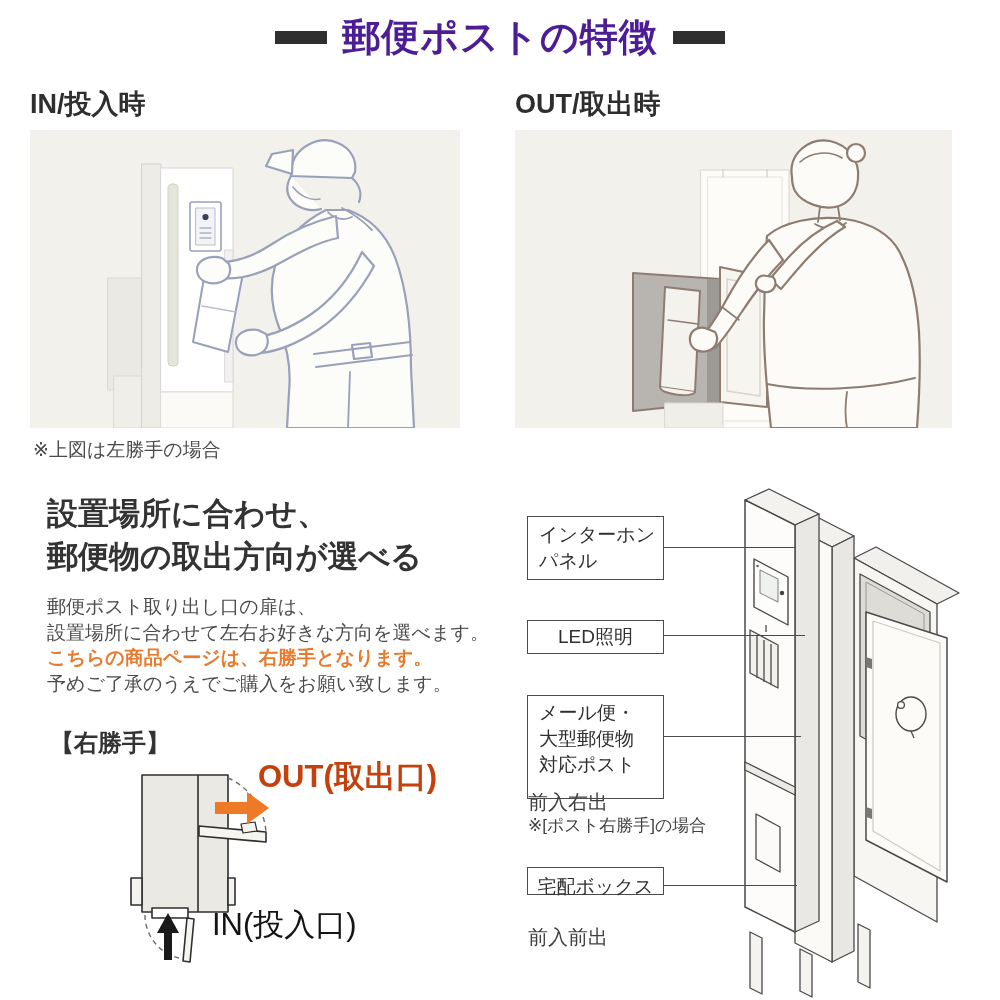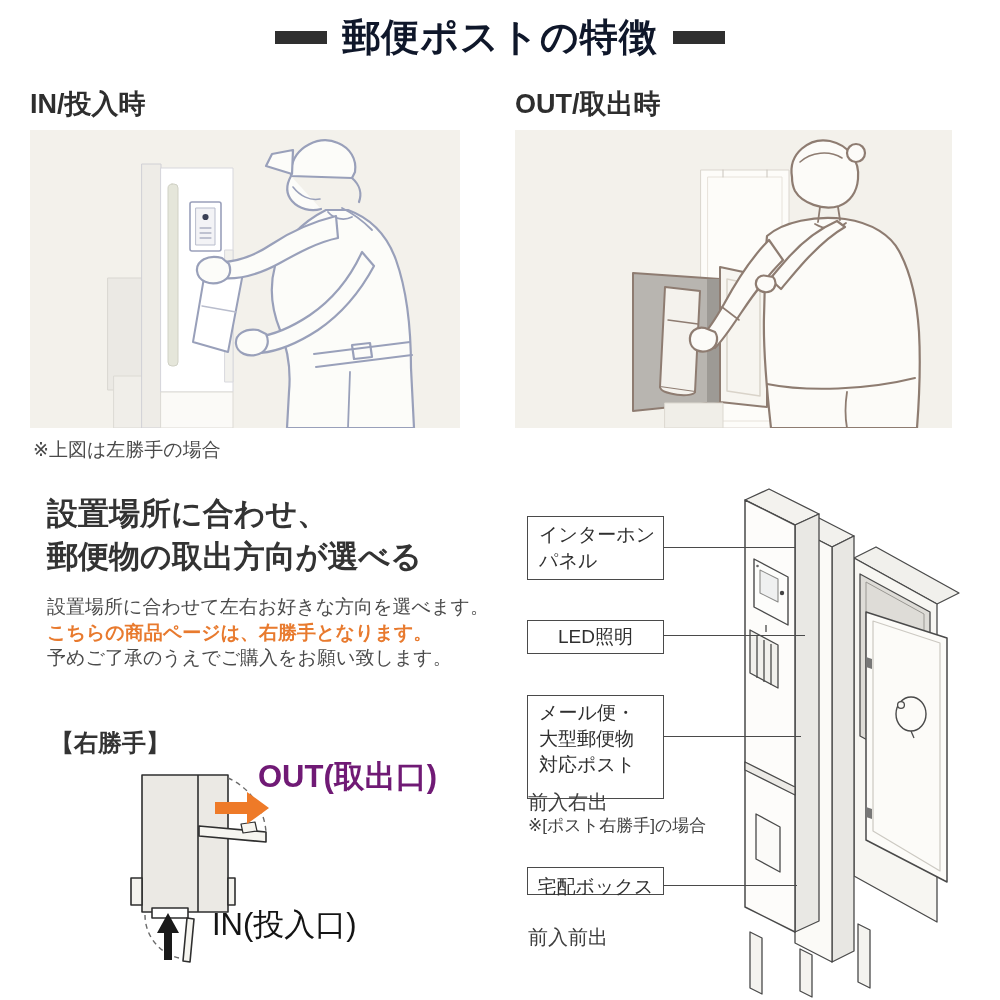--- a/index.html
+++ b/index.html
@@ -2,37 +2,37 @@
 <html><head>
 <meta charset="utf-8">
 <style>
   html,body{margin:0;padding:0;}
   body{width:1000px;height:1000px;background:#ffffff;position:relative;overflow:hidden;
        font-family:"Liberation Sans","DejaVu Sans",sans-serif;color:#333;}
   
   .header{position:absolute;top:12px;left:0;width:1000px;display:flex;align-items:center;
           justify-content:center;gap:15px;}
   .dash{width:52px;height:13px;background:#2f2f2f;}
-  .title{font-size:38px;font-weight:bold;color:#0f172a;letter-spacing:1px;margin:0;font-family:Liberation Mono, monospace;}
+  .title{font-size:38px;font-weight:bold;color:#4c1d95;letter-spacing:1px;margin:0;font-family:Liberation Mono, monospace;}
   
   .col-head{position:absolute;top:86px;font-size:27px;font-weight:bold;color:#2e2e2e;}
   .in-head{left:30px;} .out-head{left:515px;}
   
   .illus{position:absolute;top:130px;height:298px;background:#f3f1eb;overflow:hidden;}
   .illus-in{left:30px;width:430px;} .illus-out{left:515px;width:437px;}
   .note{position:absolute;left:33px;top:437px;font-size:19px;color:#4a4a4a;}
   
   .feature-heading{position:absolute;left:47px;top:492px;font-size:31px;font-weight:bold;
                    color:#333;line-height:43px;}
   .feature-body{position:absolute;left:47px;top:594px;font-size:19px;line-height:25.5px;color:#4b4b4b;}
   .feature-body .highlight{color:#e87a2e;font-weight:bold;}
   .hand-label{position:absolute;left:50px;top:727px;font-size:24px;font-weight:bold;color:#333;}
   
   .topview-svg{position:absolute;left:95px;top:752px;}
-  .out-port{position:absolute;left:258px;top:756px;font-size:31px;font-weight:bold;color:#701a75;}
+  .out-port{position:absolute;left:258px;top:756px;font-size:31px;font-weight:bold;color:#c2410c;}
   .in-port{position:absolute;left:212px;top:904px;font-size:31px;font-weight:normal;color:#141414;}
   
   .iso-svg{position:absolute;left:700px;top:462px;}
   .callout{position:absolute;left:527px;width:137px;border:1.5px solid #4a4a4a;background:#fff;
            color:#2f2f2f;font-size:19px;box-sizing:border-box;z-index:3;}
   .callout .ln{display:block;}
   #co-intercom{top:516px;padding:5px 0 5px 11px;line-height:26px;}
   #co-led{top:620px;height:34px;line-height:31px;text-align:center;}
   #co-mail{top:695px;padding:4px 0 20px 11px;line-height:26px;}
   #co-box{top:867px;height:28px;line-height:37px;text-align:center;}
@@ -133,20 +133,21 @@
 </svg>
 </div>
 
 <div class="note">※上図は左勝手の場合</div>
 
 <div class="feature-heading">
   <span>設置場所に合わせ、</span><br>
   <span>郵便物の取出方向が選べる</span>
 </div>
 <div class="feature-body">
+  <div>郵便ポスト取り出し口の扉は、</div>
   <div>設置場所に合わせて左右お好きな方向を選べます。</div>
   <div class="highlight">こちらの商品ページは、右勝手となります。</div>
   <div>予めご了承のうえでご購入をお願い致します。</div>
 </div>
 <div class="hand-label">【右勝手】</div>
 
 <svg class="topview-svg" viewBox="0 0 370 245" width="370" height="245">
   <g stroke="#2f2f2f" stroke-width="1.6" fill="none" stroke-linejoin="round">
     <rect x="47" y="23" width="86" height="137" fill="#ebe9e4"></rect>
     <line x1="103" y1="23" x2="103" y2="160"></line>

